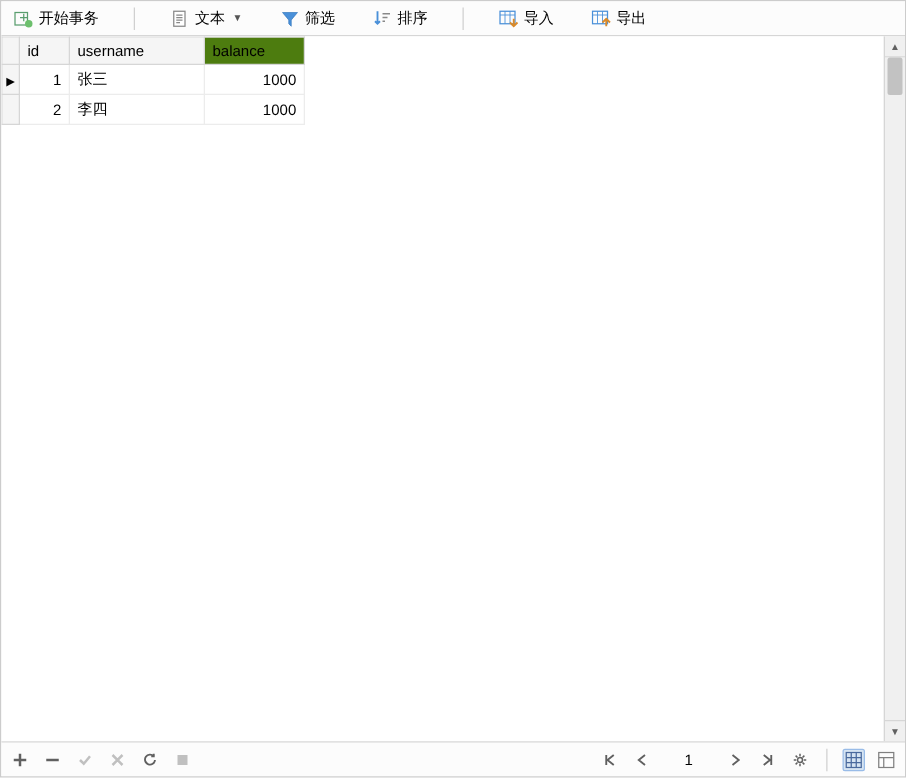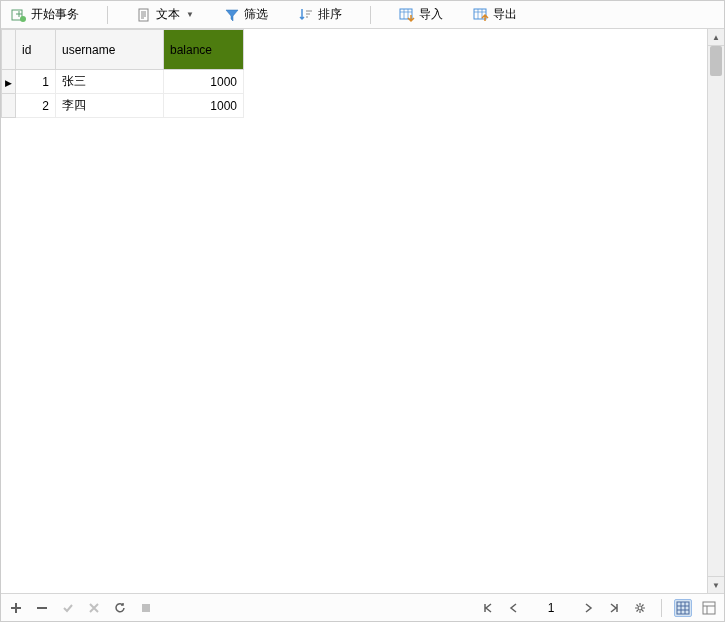--- a/index.html
+++ b/index.html
@@ -56,21 +56,21 @@
       border-collapse: collapse;
       table-layout: fixed;
     }
     .row-selector-col { width: 14px; }
     .data-grid th {
       background: #f5f5f5;
       border: 1px solid #d6d6d6;
       font-weight: normal;
       text-align: left;
       padding: 3px 6px;
-      height: 40px;
+      height: 22px;
       font-size: 12px;
     }
     .data-grid th.row-sel-h {
       background: #f5f5f5;
       border: 1px solid #d6d6d6;
       padding: 0;
     }
     .data-grid th.sorted {
       background: #4d7c0f;
     }

